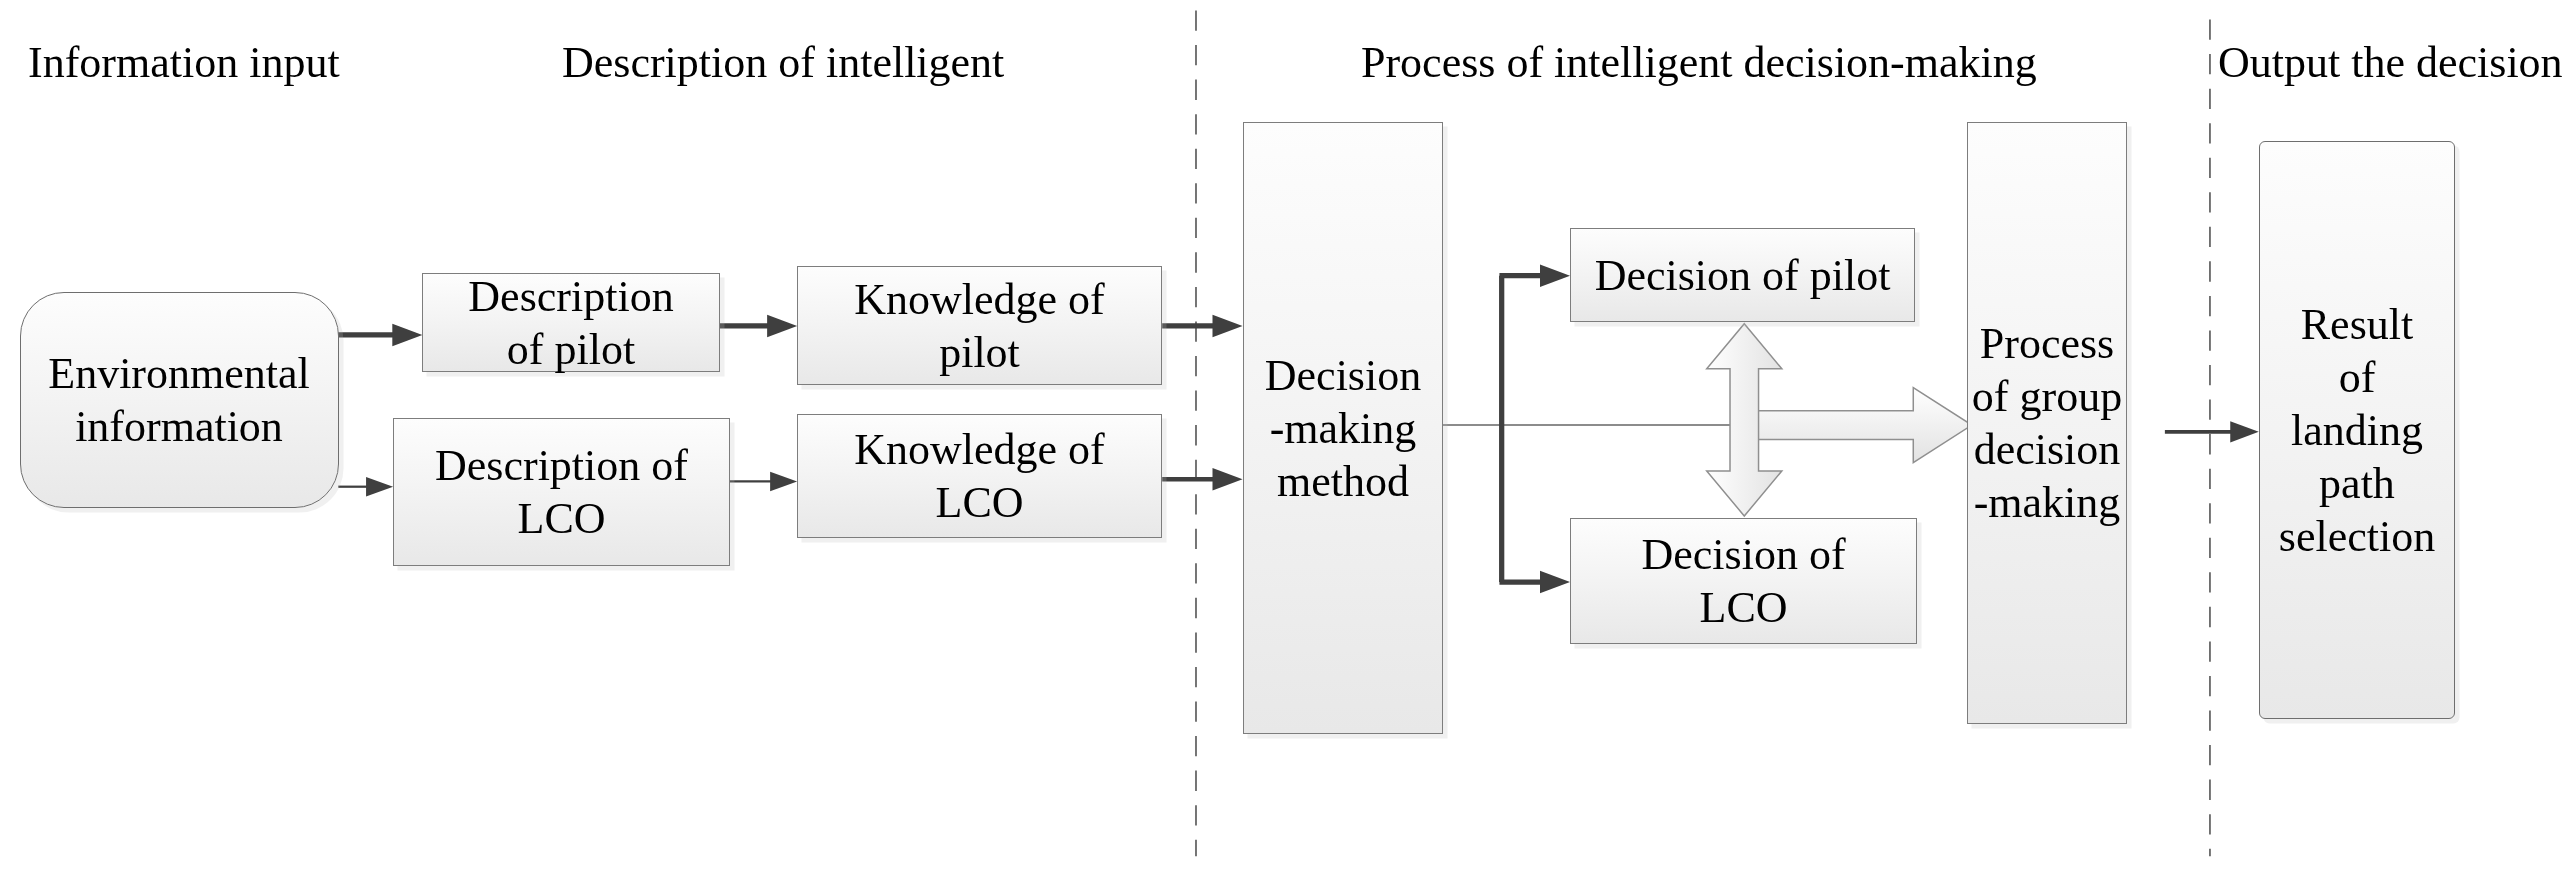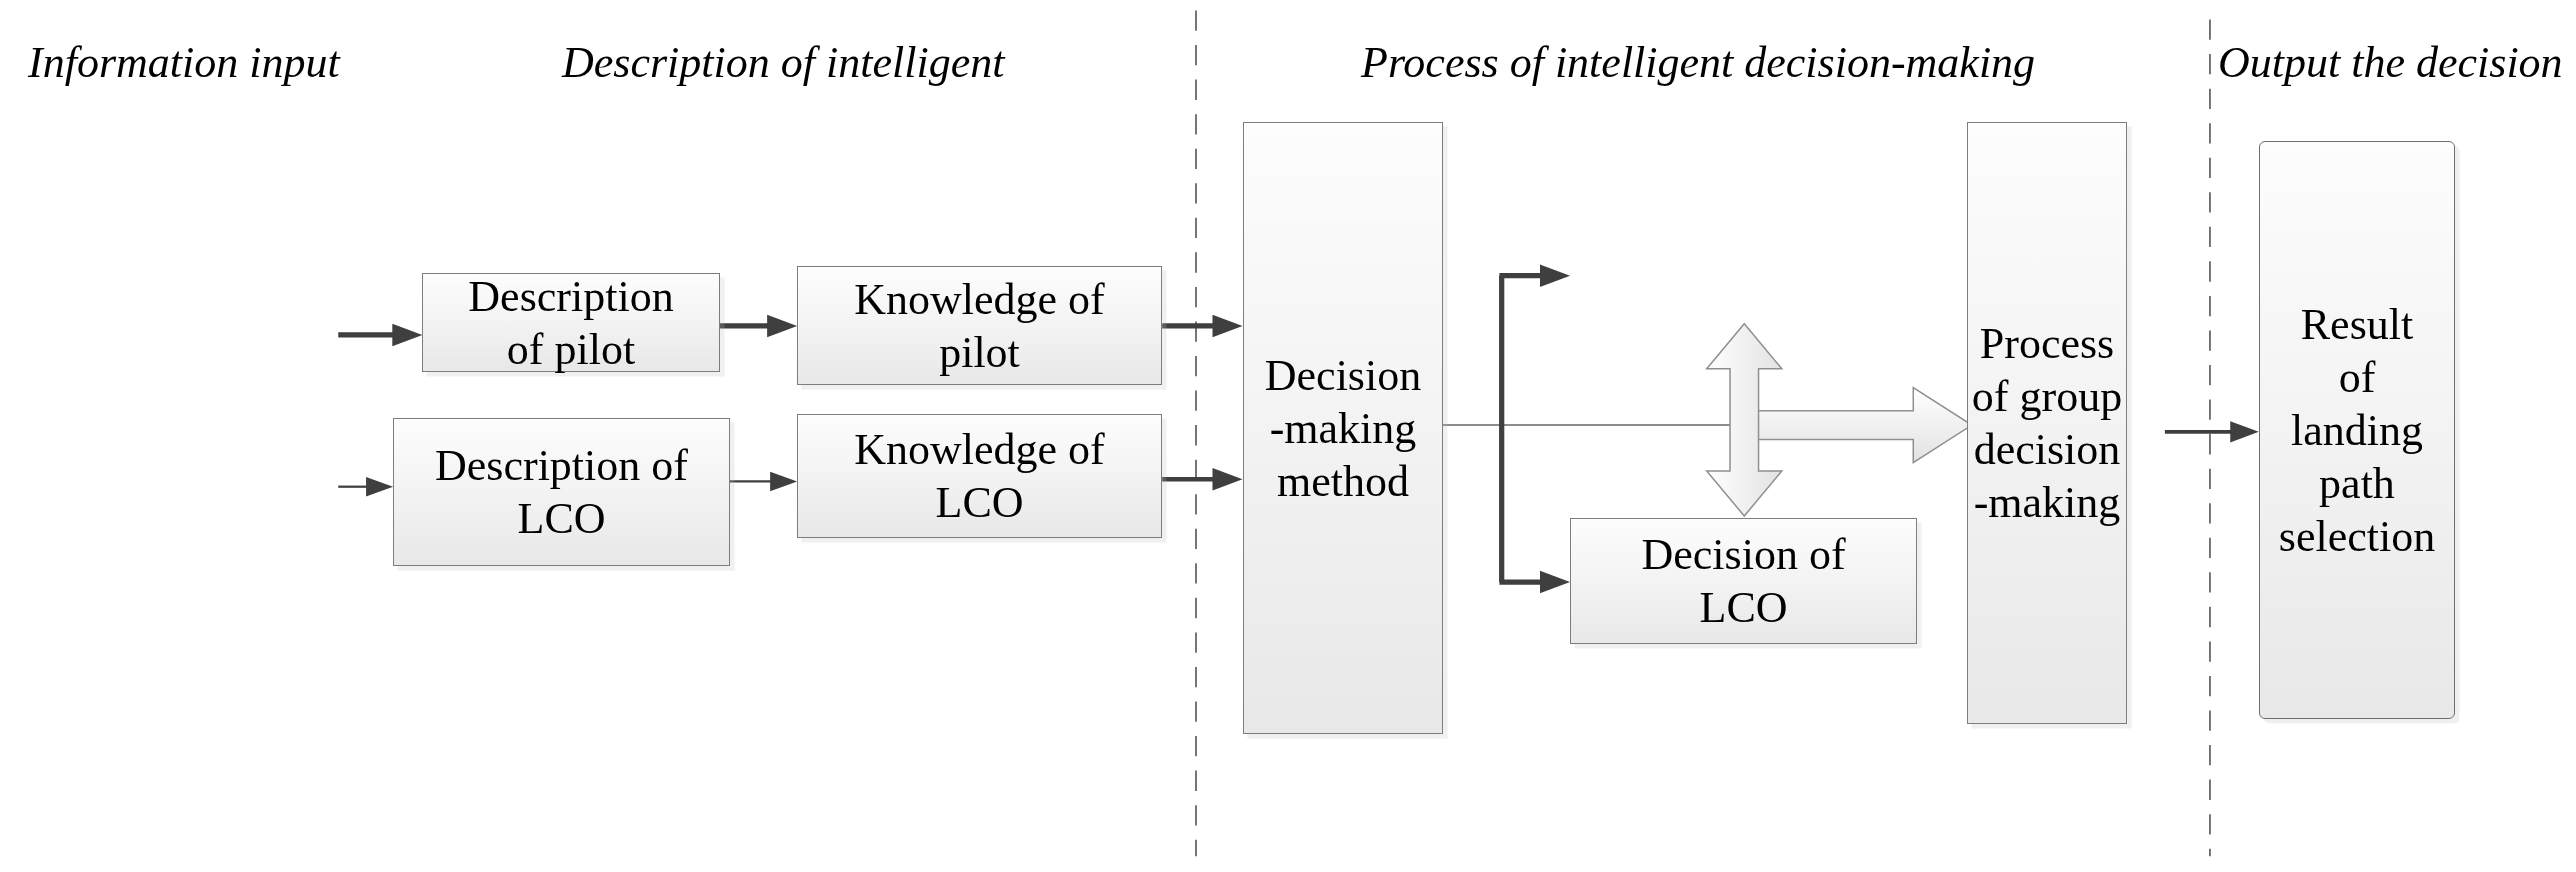--- a/index.html
+++ b/index.html
@@ -17,21 +17,20 @@
     left: 0; top: 0;
     width: 2576px; height: 872px;
   }
   .hdr {
     position: absolute;
     top: 36px;
     font-size: 44px;
     line-height: 54px;
     white-space: nowrap;
     color: #000;
-    font-style: italic;
   }
   .box {
     position: absolute;
     box-sizing: border-box;
     border: 1.5px solid #7d7d7d;
     background: linear-gradient(180deg, #fdfdfd 0%, #f4f4f4 45%, #e8e8e8 100%);
     display: flex;
     align-items: center;
     justify-content: center;
     text-align: center;
@@ -111,37 +110,40 @@
       <line x1="2882" y1="575" x2="2971" y2="575" stroke="#3f3f3f" stroke-width="5"></line>
       <polygon points="3007,575 2969,561 2969,589" fill="#3f3f3f"></polygon>
     </g>
   </svg>
 
   <div class="hdr" style="left:28px">Information input</div>
   <div class="hdr" style="left:562px">Description of intelligent</div>
   <div class="hdr" style="left:1361px">Process of intelligent decision-making</div>
   <div class="hdr" style="left:2218px">Output the decision</div>
 
+  <div class="box rounded" style="left:19.5px; top:292px; width:319px; height:216px">Environmental
+information</div>
 
   <div class="box" style="left:422px; top:273px; width:298px; height:99px">Description
 of pilot</div>
 
   <div class="box" style="left:393px; top:418px; width:337px; height:148px">Description of
 LCO</div>
 
   <div class="box" style="left:797px; top:266px; width:365px; height:119px">Knowledge of
 pilot</div>
 
   <div class="box" style="left:797px; top:414px; width:365px; height:124px">Knowledge of
 LCO</div>
 
   <div class="box" style="left:1243px; top:122px; width:200px; height:612px">Decision
 -making
 method</div>
 
+  <div class="box" style="left:1570px; top:228px; width:345px; height:94px">Decision of pilot</div>
 
   <div class="box" style="left:1570px; top:518px; width:347px; height:126px">Decision of
 LCO</div>
 
   <div class="box" style="left:1967px; top:122px; width:160px; height:602px">Process
 of group
 decision
 -making</div>
 
   <div class="box rounded2" style="left:2259px; top:141px; width:196px; height:578px">Result

